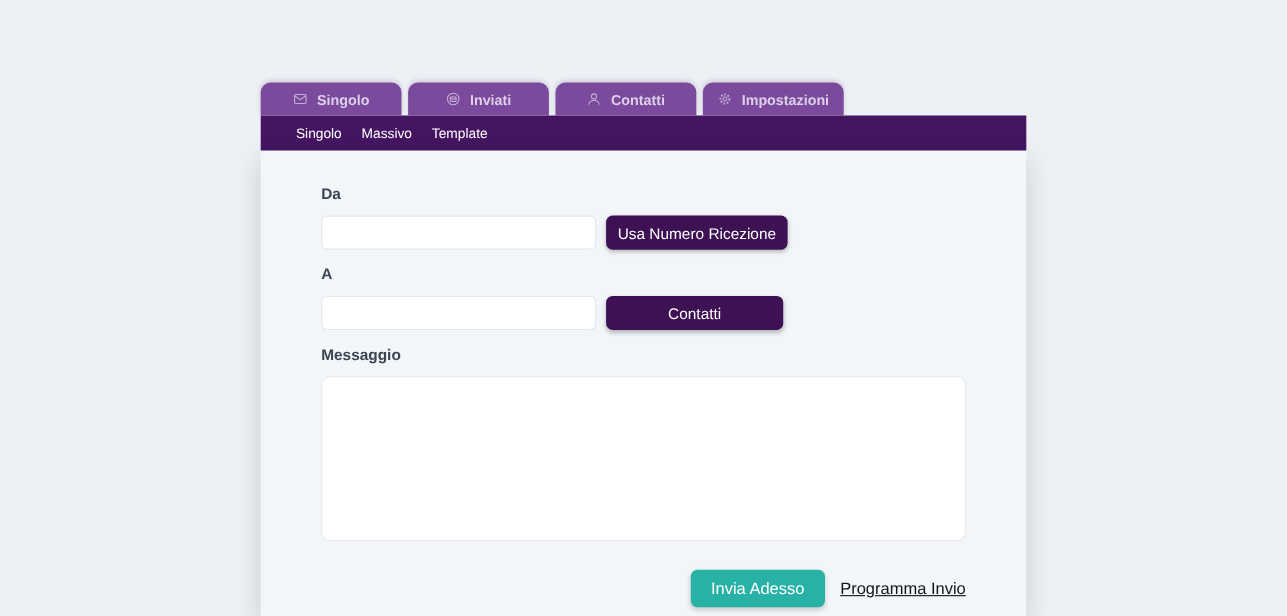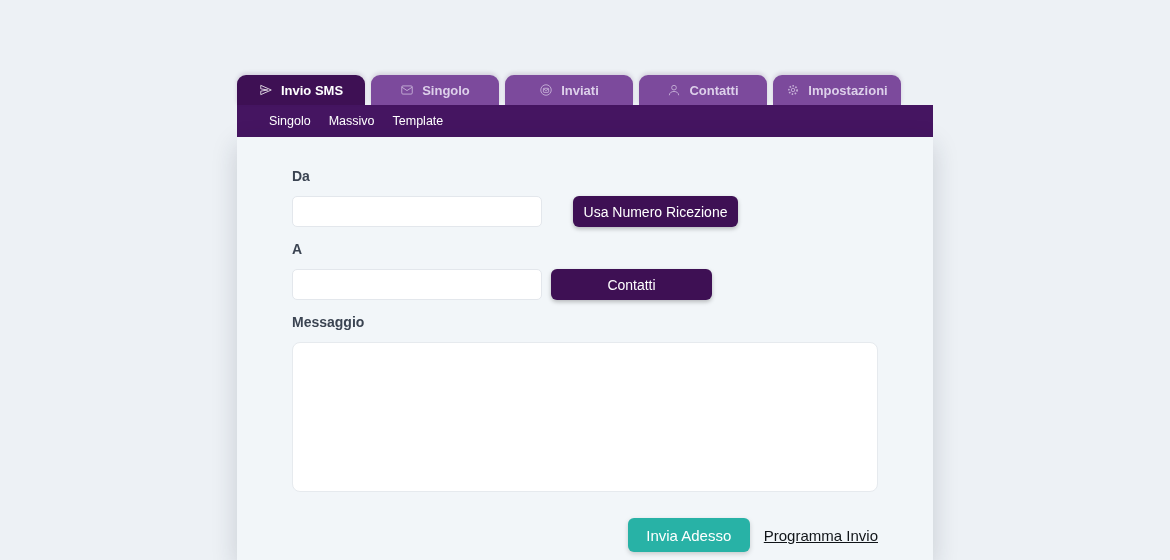--- a/index.html
+++ b/index.html
@@ -93,21 +93,21 @@
     height: 31px;
     background: #3e1054;
     color: #ffffff;
     border: none;
     border-radius: 6px;
     font-size: 14px;
     font-family: "Liberation Sans", sans-serif;
     cursor: pointer;
     box-shadow: 0 2px 4px rgba(0,0,0,0.25);
   }
-  .btn-usa { width: 165px; margin-left: 22px; }
+  .btn-usa { width: 165px; }
   .btn-contatti { width: 161px; }
   .message-area {
     width: 586px;
     height: 150px;
     background: #ffffff;
     border: 1px solid #e6eaee;
     border-radius: 8px;
     resize: none;
     padding: 10px 12px;
     font-size: 13px;
@@ -143,28 +143,20 @@
     cursor: pointer;
     white-space: nowrap;
   }
 </style>
 </head>
 <body>
 
 <div class="window">
 
   <div class="tabs">
-    <div class="tab active">
-      <span class="ticon">
-        <svg viewBox="0 0 24 24">
-            <path d="M3 20l18-8L3 4v6l12 2-12 2z" stroke-linejoin="round"></path>
-          </svg>
-      </span>
-      <span>Invio SMS</span>
-    </div>
     <div class="tab">
       <span class="ticon">
         <svg viewBox="0 0 24 24">
             <rect x="3" y="5" width="18" height="14" rx="2"></rect>
             <path d="M3 7l9 6 9-6"></path>
           </svg>
       </span>
       <span>Singolo</span>
     </div>
     <div class="tab">

